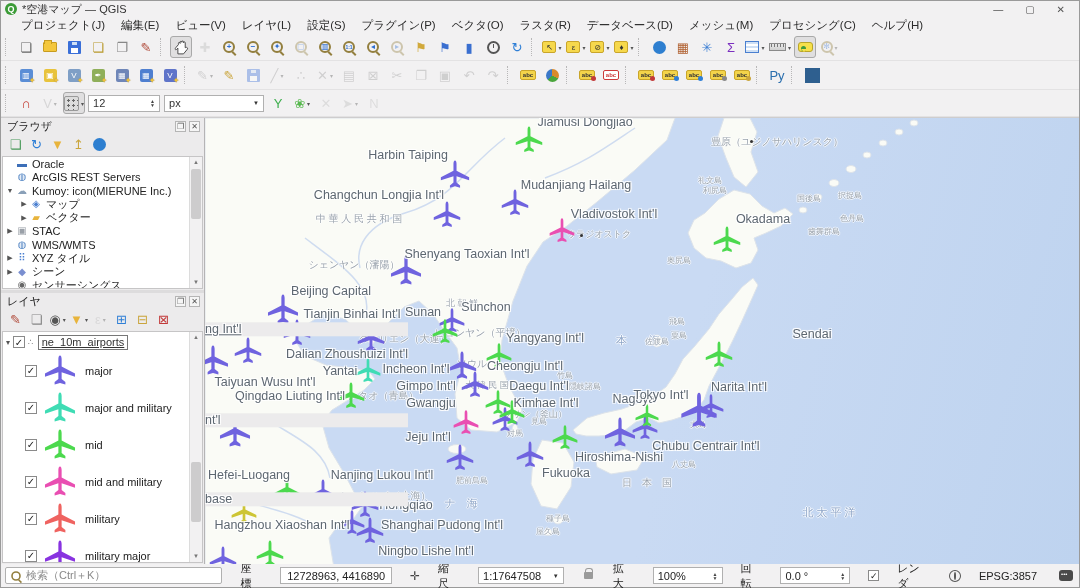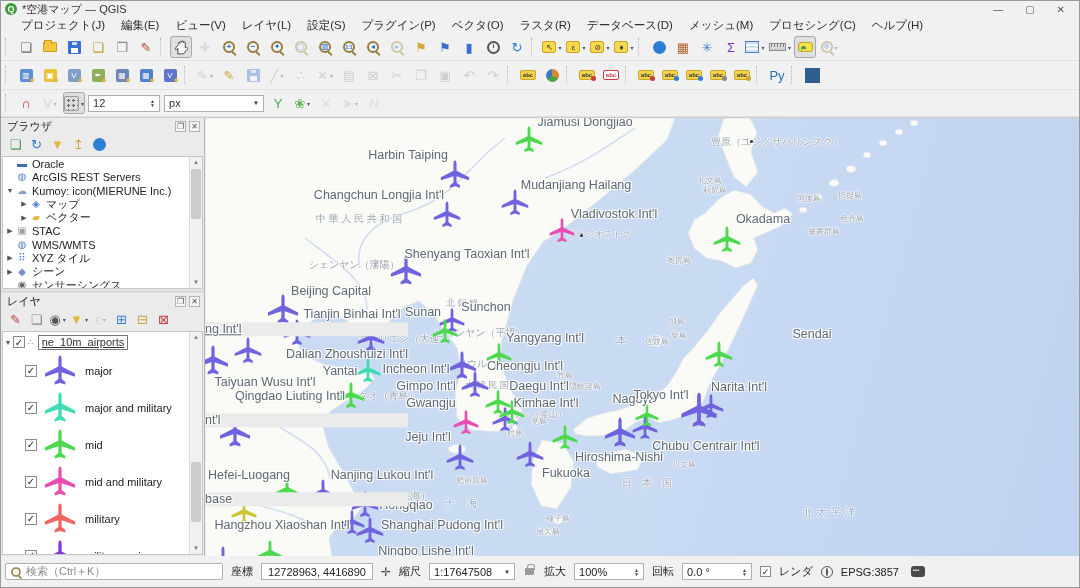--- a/index.html
+++ b/index.html
@@ -92,21 +92,21 @@
   .plabel { position:absolute; transform:translate(-50%,-50%); white-space:nowrap; color:#9aa3ad; z-index:1;
             text-shadow:-1px 0 0 rgba(255,255,255,.8),1px 0 0 rgba(255,255,255,.8),0 -1px 0 rgba(255,255,255,.8),0 1px 0 rgba(255,255,255,.8); }
   .plabel.sea { color:#8fa6c8; }
   .plane { position:absolute; z-index:2; }
   .alabel { position:absolute; transform:translate(-50%,-55%); white-space:nowrap; font-size:12.5px; color:#5d6771; z-index:3;
             text-shadow:-1px -1px 0 rgba(255,255,255,.9),1px -1px 0 rgba(255,255,255,.9),-1px 1px 0 rgba(255,255,255,.9),1px 1px 0 rgba(255,255,255,.9),0 0 3px rgba(255,255,255,.9); }
   .alabel.left { transform:translate(0,-55%); }
   .cdot { position:absolute; width:3px; height:3px; background:#333; border-radius:50%; z-index:1; }
 
   
-  .statusbar { height:31px; flex:0 0 auto; display:flex; align-items:center; padding:0 6px 0 4px; font-size:11px; color:#222; background:#f2f1f2; gap:8px; }
+  .statusbar { height:23px; flex:0 0 auto; display:flex; align-items:center; padding:0 6px 0 4px; font-size:11px; color:#222; background:#f2f1f2; gap:18px; }
   .sbox { display:flex; align-items:center; width:218px; height:17px; border:1px solid #b0b0b0; border-radius:2px; background:#fff; padding:0 4px; gap:4px; }
   .sbox .mg { transform:scale(.8); }
   .sbox .ph { color:#8a8a8a; font-size:11px; }
   .smsg { flex:1 1 auto; font-size:11px; color:#333; padding-left:6px; }
   .slab { font-size:11px; }
   .sval { height:17px; border:1px solid #b0b0b0; background:#fff; display:flex; align-items:center; padding:0 4px; font-size:11px; }
   .sval.w110 { width:112px; justify-content:center; }
   .spinb { display:flex; flex-direction:column; font-size:5px; line-height:4px; color:#444; margin-left:3px; }
   .combo .dd2 { font-size:6px; margin-left:6px; color:#333; }
   .lockic { width:9px; height:7px; background:#9a9a9a; border-radius:1px; position:relative; margin:0 2px; }

